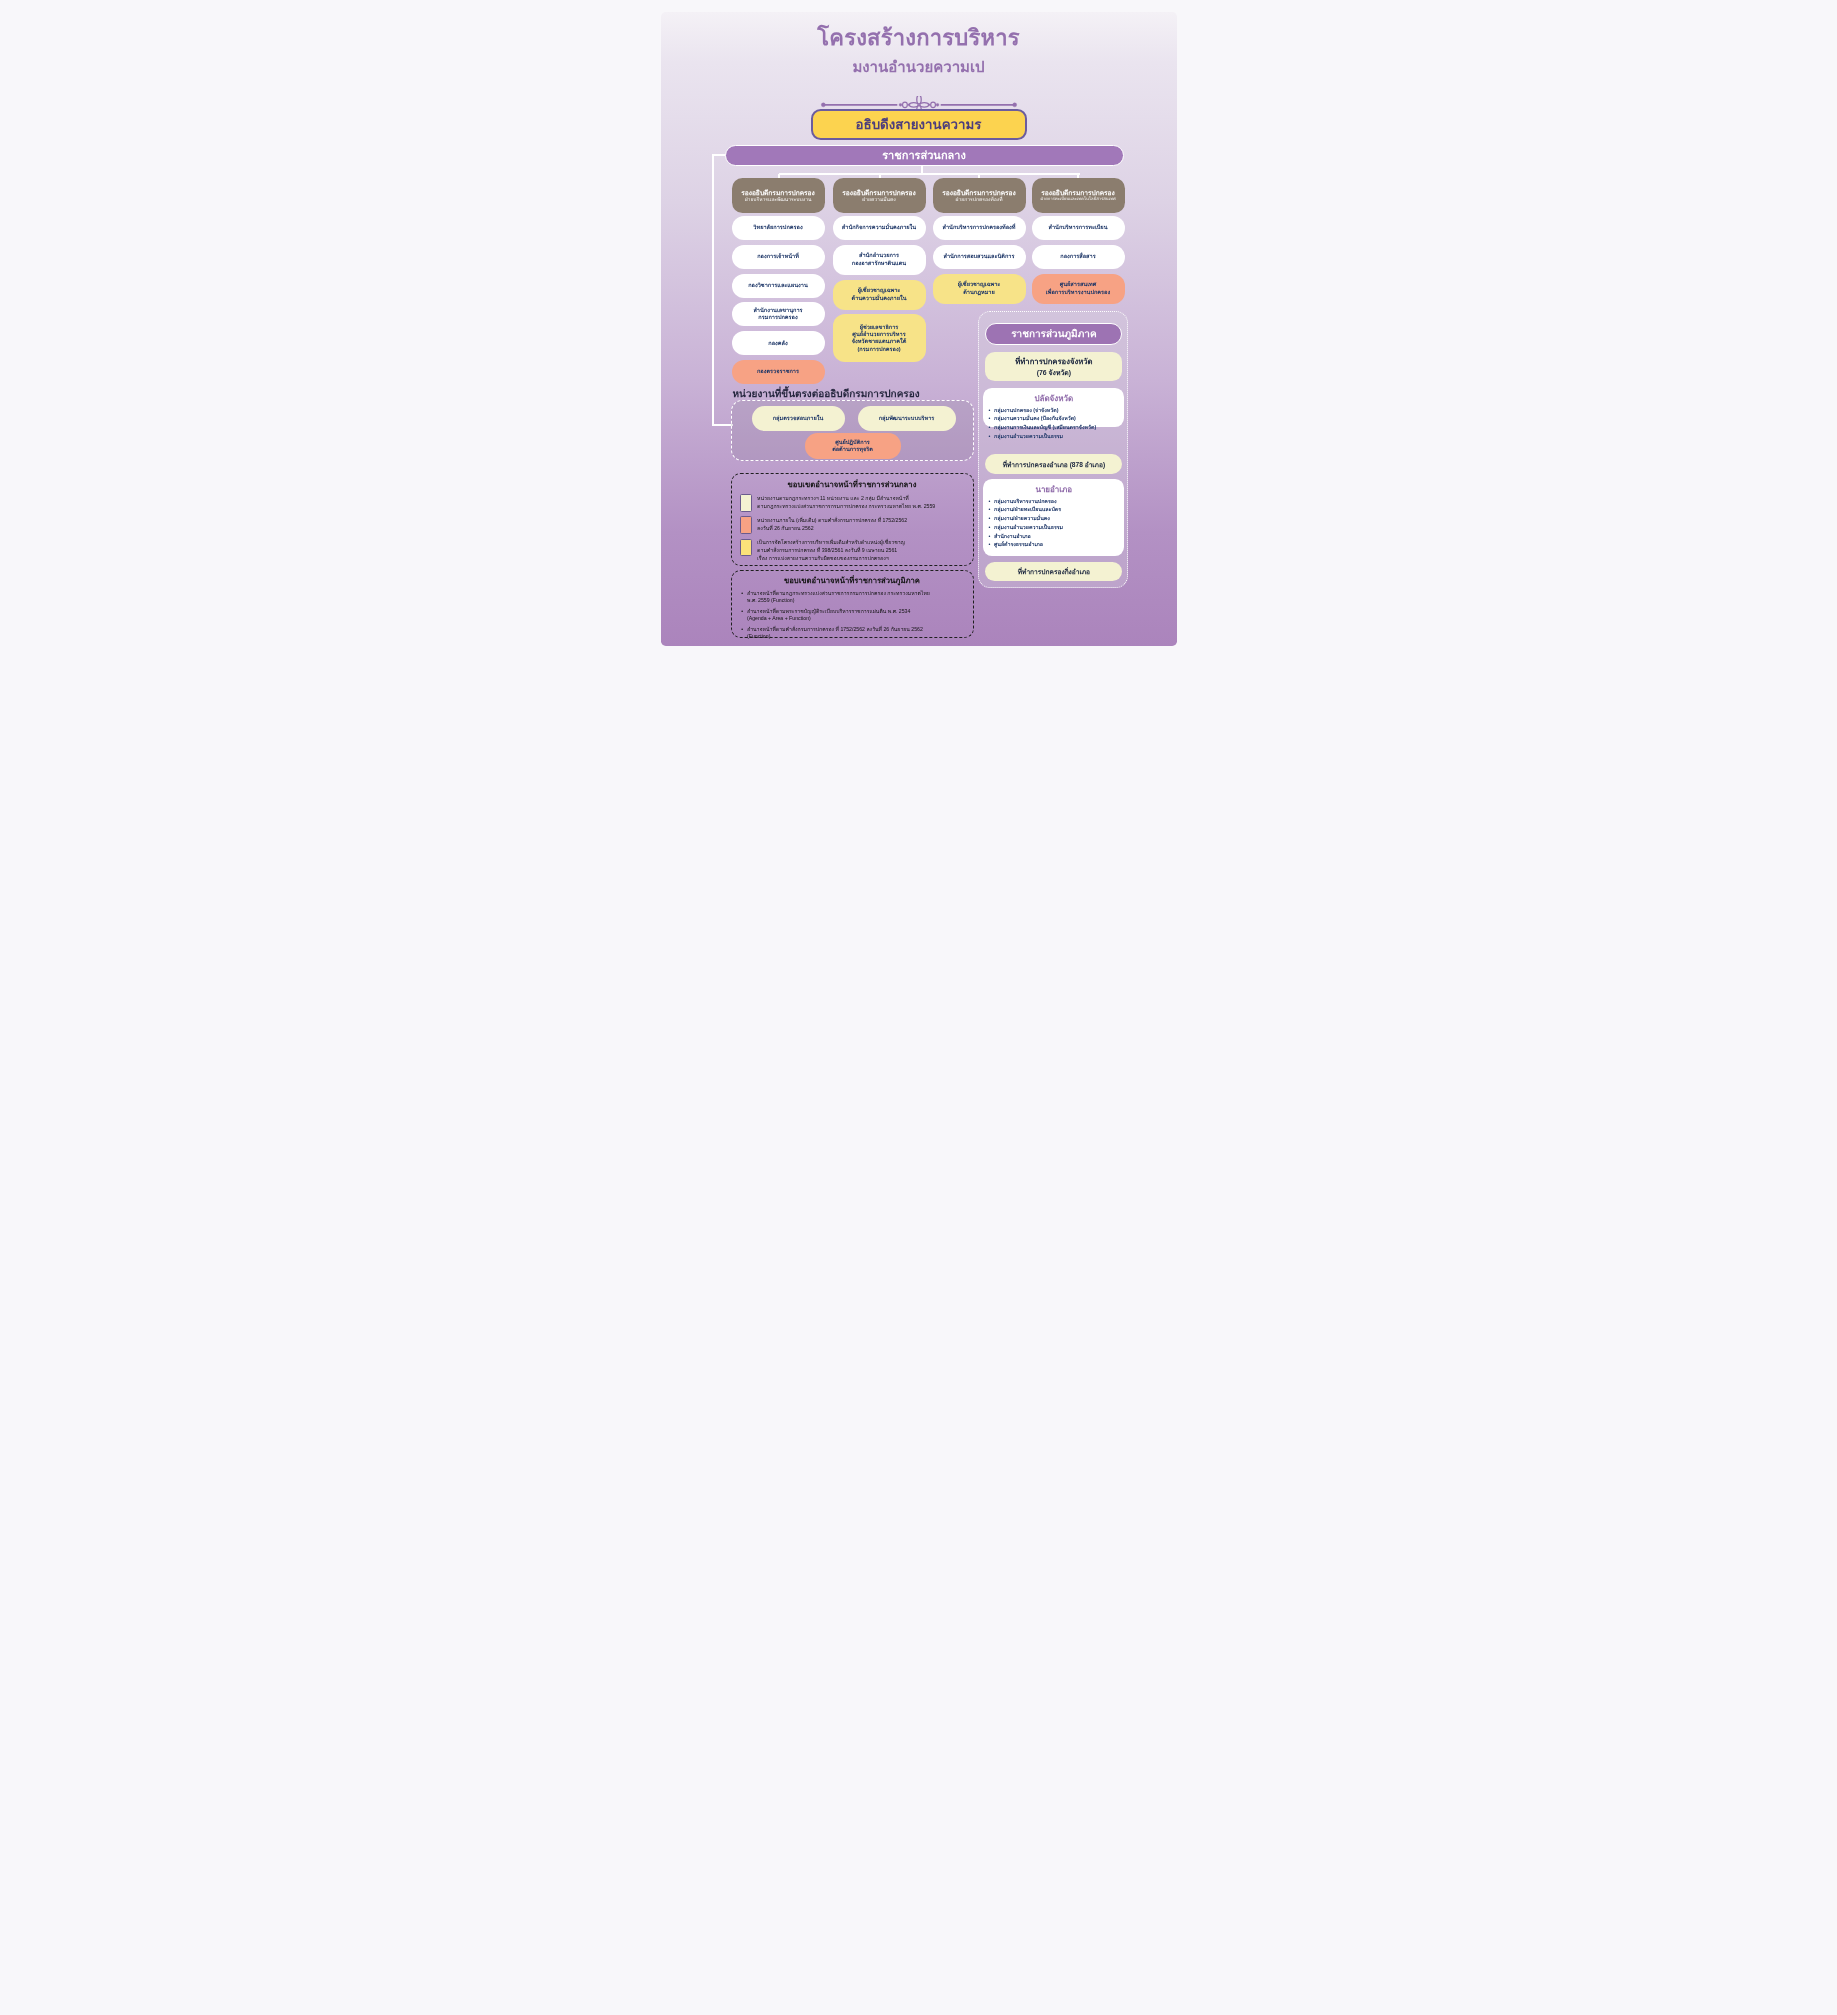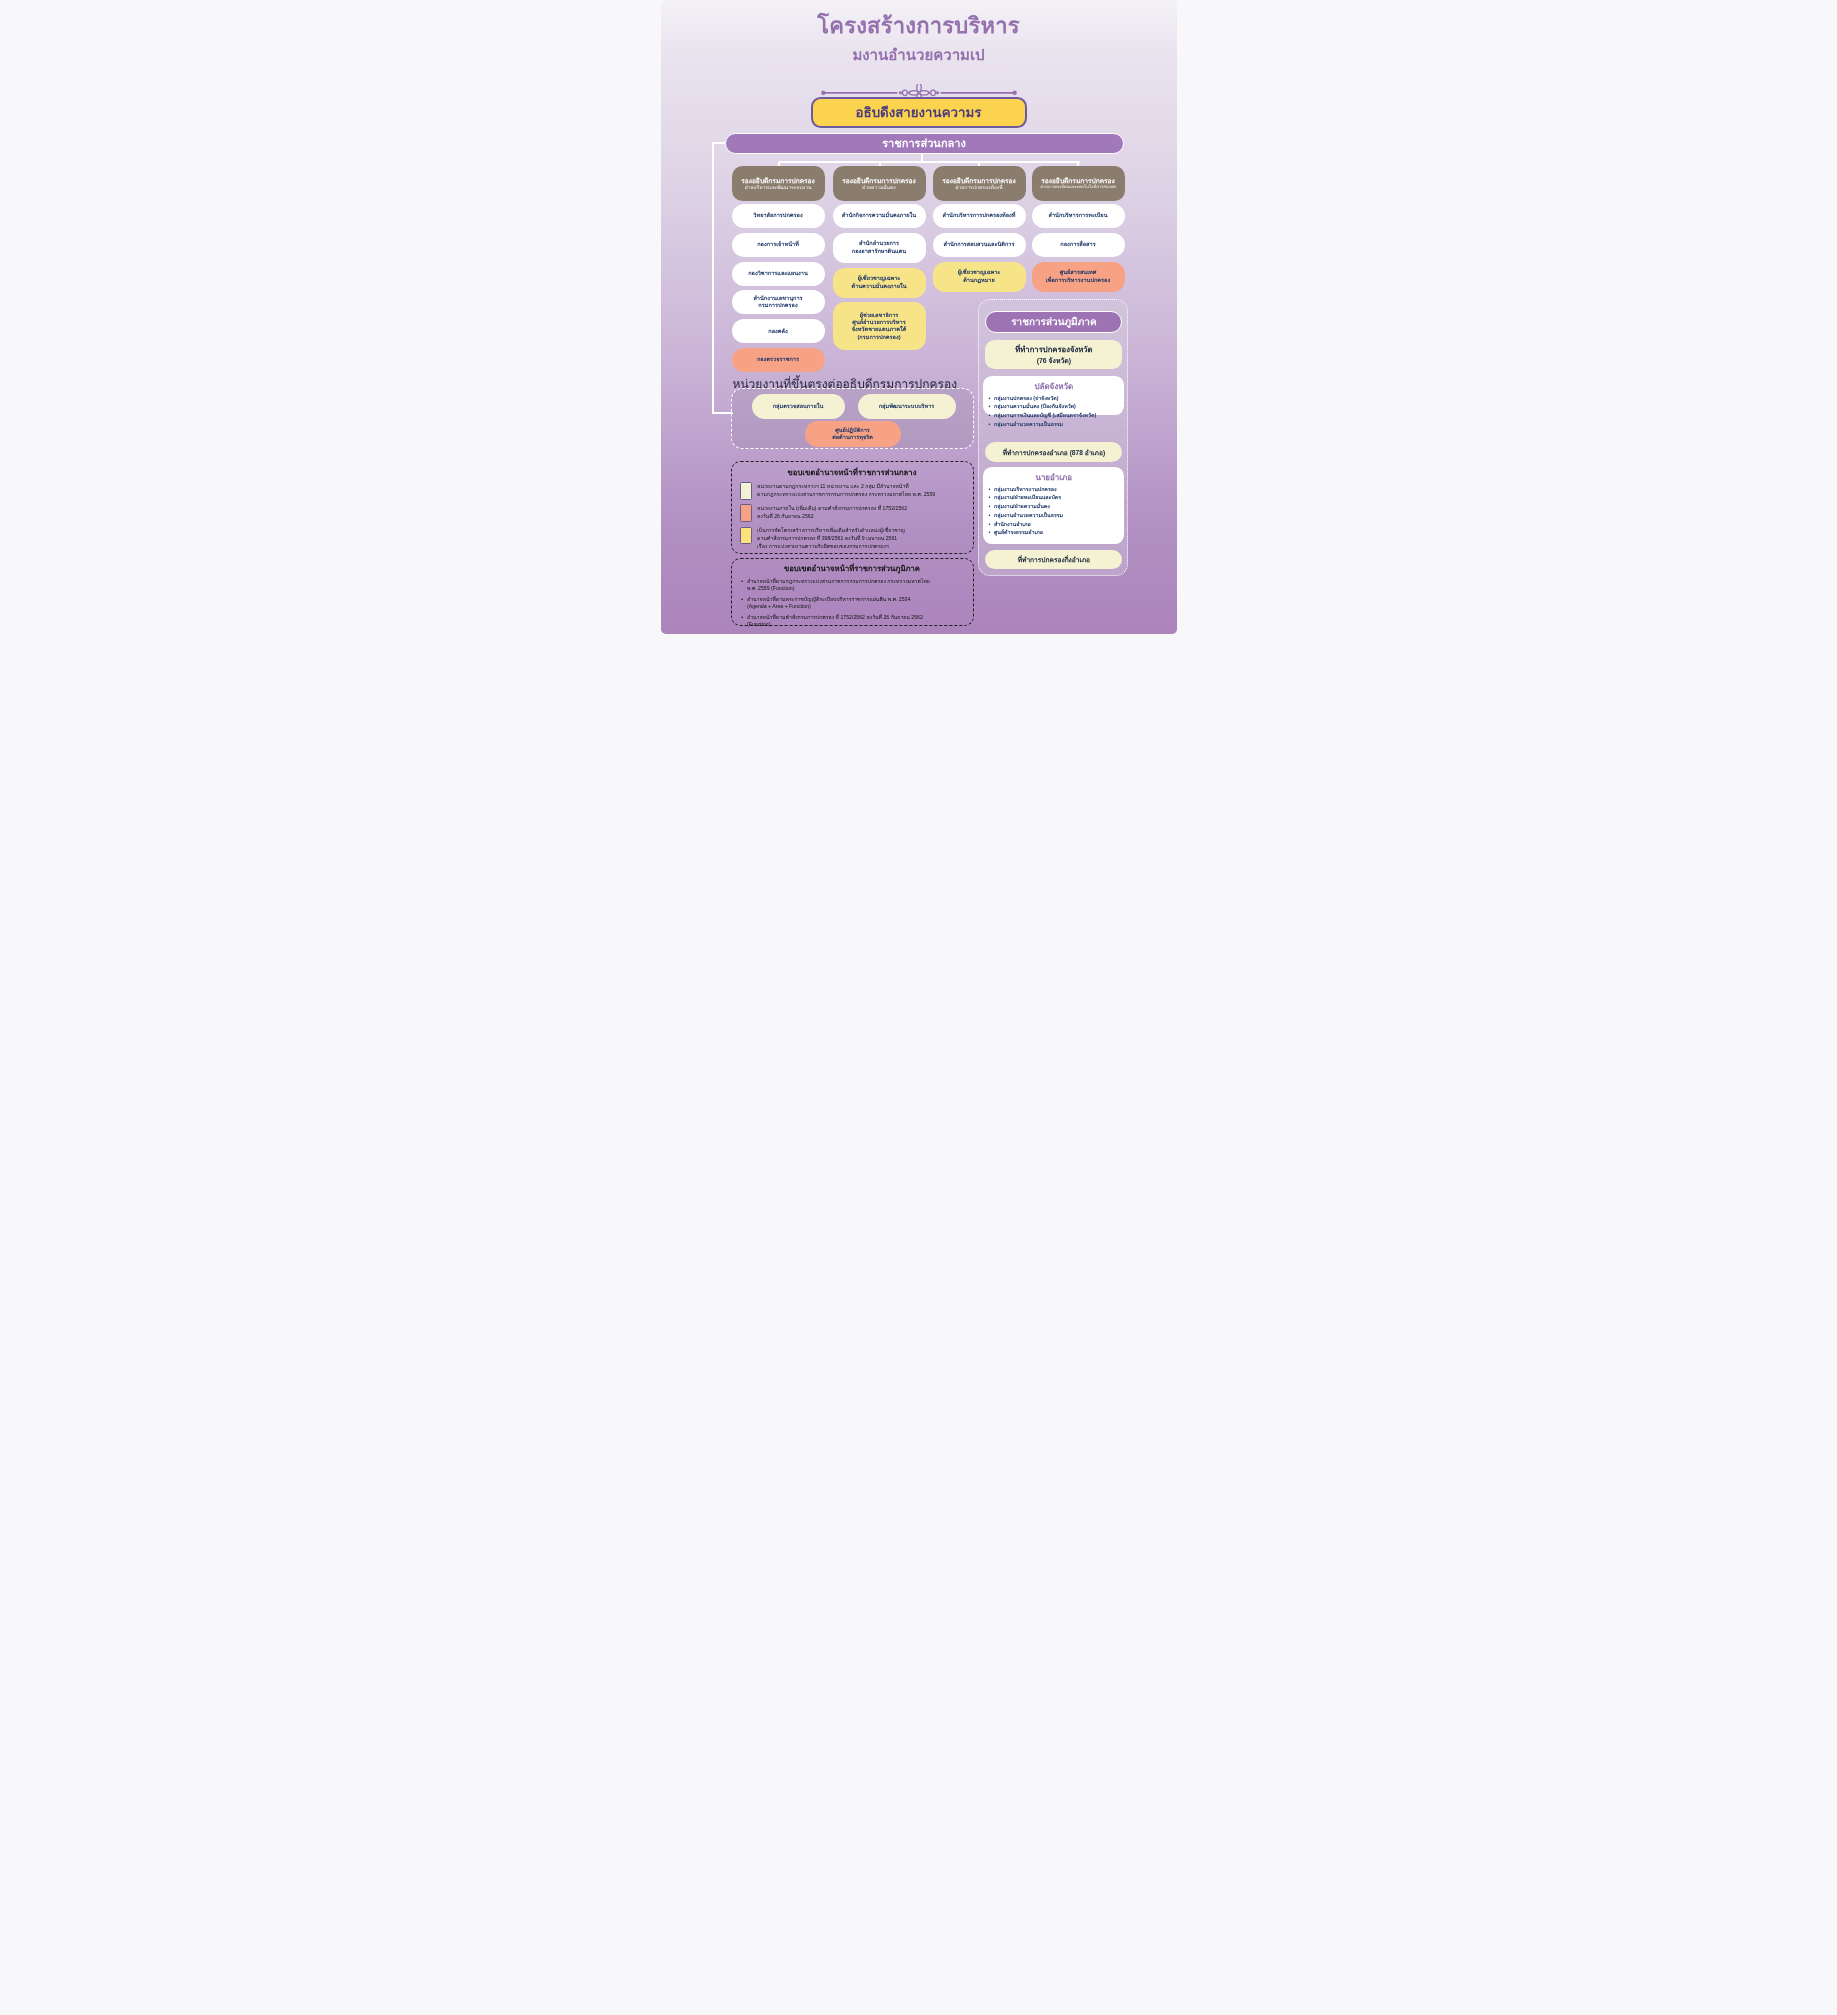--- a/index.html
+++ b/index.html
@@ -1,18 +1,18 @@
 <!DOCTYPE html>
 <html lang="th" style="font-size:6.4px"><head>
 <meta charset="utf-8">
 <style>
   html,body{margin:0;padding:0;background:#f8f7fa;}
   *{box-sizing:border-box;}
   .canvas{
-    position:relative;width:516px;height:634px;margin:0 auto;
+    position:relative;width:516px;height:634px;margin:12px auto;
     font-family:"Liberation Sans",sans-serif;
     background:linear-gradient(180deg,#f4f1f6 0%,#eae4ef 8%,#ddd2e5 30%,#c9b2d6 58%,#b391c4 82%,#ab84bc 100%);
     border-radius:4.8px;overflow:hidden;
   }
   .abs{position:absolute;}
   .ctr{display:flex;align-items:center;justify-content:center;text-align:center;}
 
   
   .main-title{left:0;right:0;top:13.7px;text-align:center;font-size:22px;line-height:1.1;
     font-weight:800;color:#9470ae;letter-spacing:0.2px;}
@@ -43,21 +43,21 @@
   .box{min-height:24px;border-radius:12px;background:#fff;color:#1d3667;font-weight:700;
     font-size:5.6px;line-height:1.32;text-align:center;display:flex;align-items:center;
     justify-content:center;padding:2.8px 4px;white-space:pre-line;}
   .box.orange{background:#f7a284;}
   .box.yellow{background:#f7e388;}
   .box.pale{background:#f4f2d2;}
   .box.h2{min-height:30px;}
   .box.h4{min-height:48px;}
 
   
-  .direct-label{left:72px;top:374px;font-size:12px;font-weight:400;color:#26273f;z-index:1;}
+  .direct-label{left:72px;top:374px;font-size:10px;font-weight:700;color:#26273f;z-index:1;}
   .direct-panel{left:70px;top:388px;width:243px;height:61px;border:1.6px dashed #fff;
     border-radius:11.3px;background:rgba(138,122,152,.22);z-index:1;}
   .direct-panel .box{position:absolute;border-radius:12.5px;}
   #du1{left:20px;top:5.2px;width:93px;height:25px;}
   #du2{left:126px;top:5.2px;width:98px;height:25px;}
   #du3{left:73px;top:32px;width:96px;height:26px;}
 
   
   .legend{left:70px;width:243px;border:1.4px dashed #1f1f1f;border-radius:9.7px;color:#141414;z-index:1;}
   #legend-central{top:461px;height:93px;padding:4px 8px 0 8px;}

